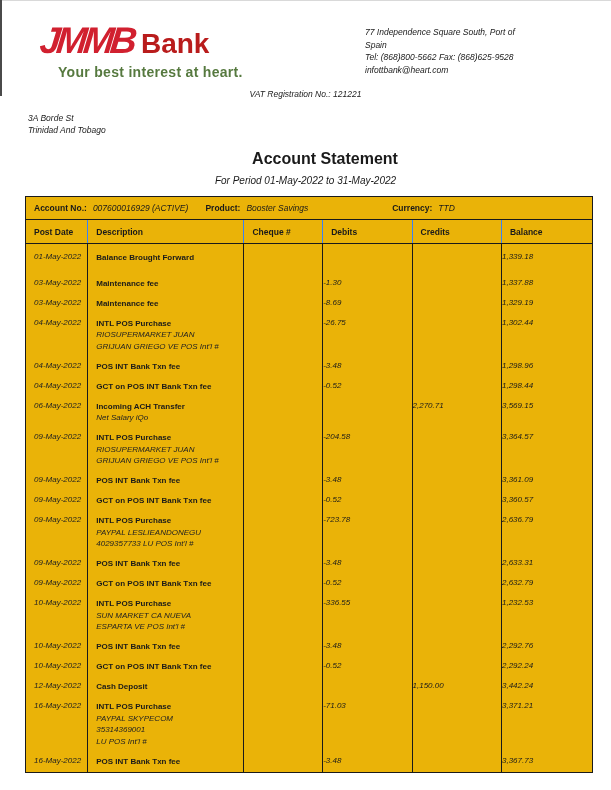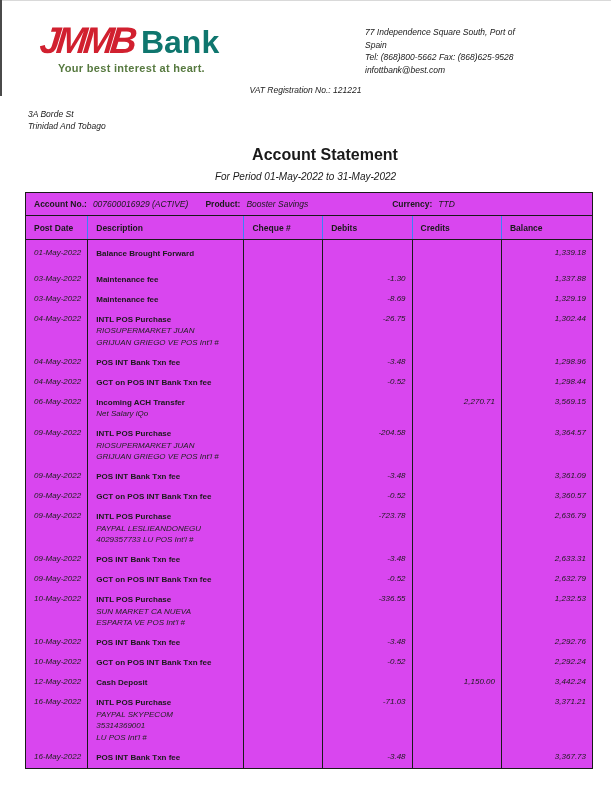--- a/index.html
+++ b/index.html
@@ -17,34 +17,34 @@
 
   
   .header { display: flex; justify-content: space-between; padding: 16px 56px 0 40px; }
   .logo-block { padding-top: 8px; }
   .logo-row { display: flex; align-items: baseline; }
   .logo-jmmb {
     font-style: italic; font-weight: 900; font-size: 37px; line-height: 34px;
     color: #d1202f; letter-spacing: -4px; transform: skew(-6deg);
     display: inline-block; padding-right: 8px;
   }
-  .logo-bank { font-weight: 700; font-size: 32px; line-height: 32px; color: #0f766e; letter-spacing: 0px; }
-  .logo-tagline { margin-top: 4px; margin-left: 18px; font-weight: 700; font-size: 11px; color: #56793f; letter-spacing: 0.3px; }
+  .logo-bank { font-weight: 700; font-size: 28px; line-height: 32px; color: #b91c1c; letter-spacing: 0px; }
+  .logo-tagline { margin-top: 4px; margin-left: 18px; font-weight: 700; font-size: 14px; color: #56793f; letter-spacing: 0.3px; }
   .bank-contact { font-style: italic; font-size: 8.5px; line-height: 12.5px; padding-top: 10px; width: 190px; }
 
   .vat-line { text-align: center; font-style: italic; font-size: 8.5px; margin-top: 9px; }
 
   .customer { margin: 13px 0 0 28px; font-style: italic; font-size: 8.5px; line-height: 12px; }
   .customer .cust-name { margin-bottom: 15px; }
 
   .stmt-title { text-align: center; font-weight: 700; font-size: 16px; margin-top: 14px; padding-left: 39px; }
   .stmt-period { text-align: center; font-style: italic; font-size: 10px; margin-top: 7px; }
 
   
-  .table-wrap { margin: 10px 18px 0 25px; border: 1.6px solid #1a1a1a; background: #d946ef; }
+  .table-wrap { margin: 10px 18px 0 25px; border: 1.6px solid #1a1a1a; background: #eab308; }
   .account-bar {
     display: flex; align-items: center; border-bottom: 1.3px solid #1a1a1a;
     font-size: 8.5px; padding: 6px 0;
   }
   .account-bar .seg1 { width: 31.7%; padding-left: 8px; }
   .account-bar .seg2 { width: 33%; }
   .account-bar .seg3 { flex: 1; }
   .account-bar b { font-weight: 700; margin-right: 6px; }
   .account-bar i { font-style: italic; }
 
@@ -55,41 +55,41 @@
   .thead .h-num { text-align: left; padding-right: 6px; }
 
   .tbody { font-size: 8px; }
   .trow > .c { border-right: 1px solid #1a1a1a; padding: 4px 0 4.5px; }
   .trow > .c:last-child { border-right: none; }
   .trow.first > .c { padding-top: 8px; padding-bottom: 10px; }
   .c.date { font-style: italic; padding-left: 8px; color: #222; }
   .c.desc { padding-left: 8px; padding-right: 20px; }
   .desc-main { font-weight: 700; line-height: 11.5px; }
   .desc-sub div { font-style: italic; line-height: 11.5px; color: #222; }
-  .c.num { text-align: right; padding-right: 6px; font-style: italic; }
+  .c.num { text-align: left; padding-right: 6px; font-style: italic; }
 </style>
 </head>
 <body>
 
 <div class="edge-top"></div>
 <div class="edge-left"></div>
 
 <div class="header">
   <div class="logo-block">
     <div class="logo-row">
       <span class="logo-jmmb">JMMB</span>
       <span class="logo-bank">Bank</span>
     </div>
     <div class="logo-tagline">Your best interest at heart.</div>
   </div>
   <div class="bank-contact">
     <div>77 Independence Square South, Port of</div>
     <div>Spain</div>
     <div>Tel: (868)800-5662 Fax: (868)625-9528</div>
-    <div>infottbank@best.com</div>
+    <div>infottbank@heart.com</div>
   </div>
 </div>
 
 <div class="vat-line">VAT Registration No.: 121221</div>
 
 <div class="customer">
   <div>3A Borde St</div>
   <div>Trinidad And Tobago</div>
 </div>
 

